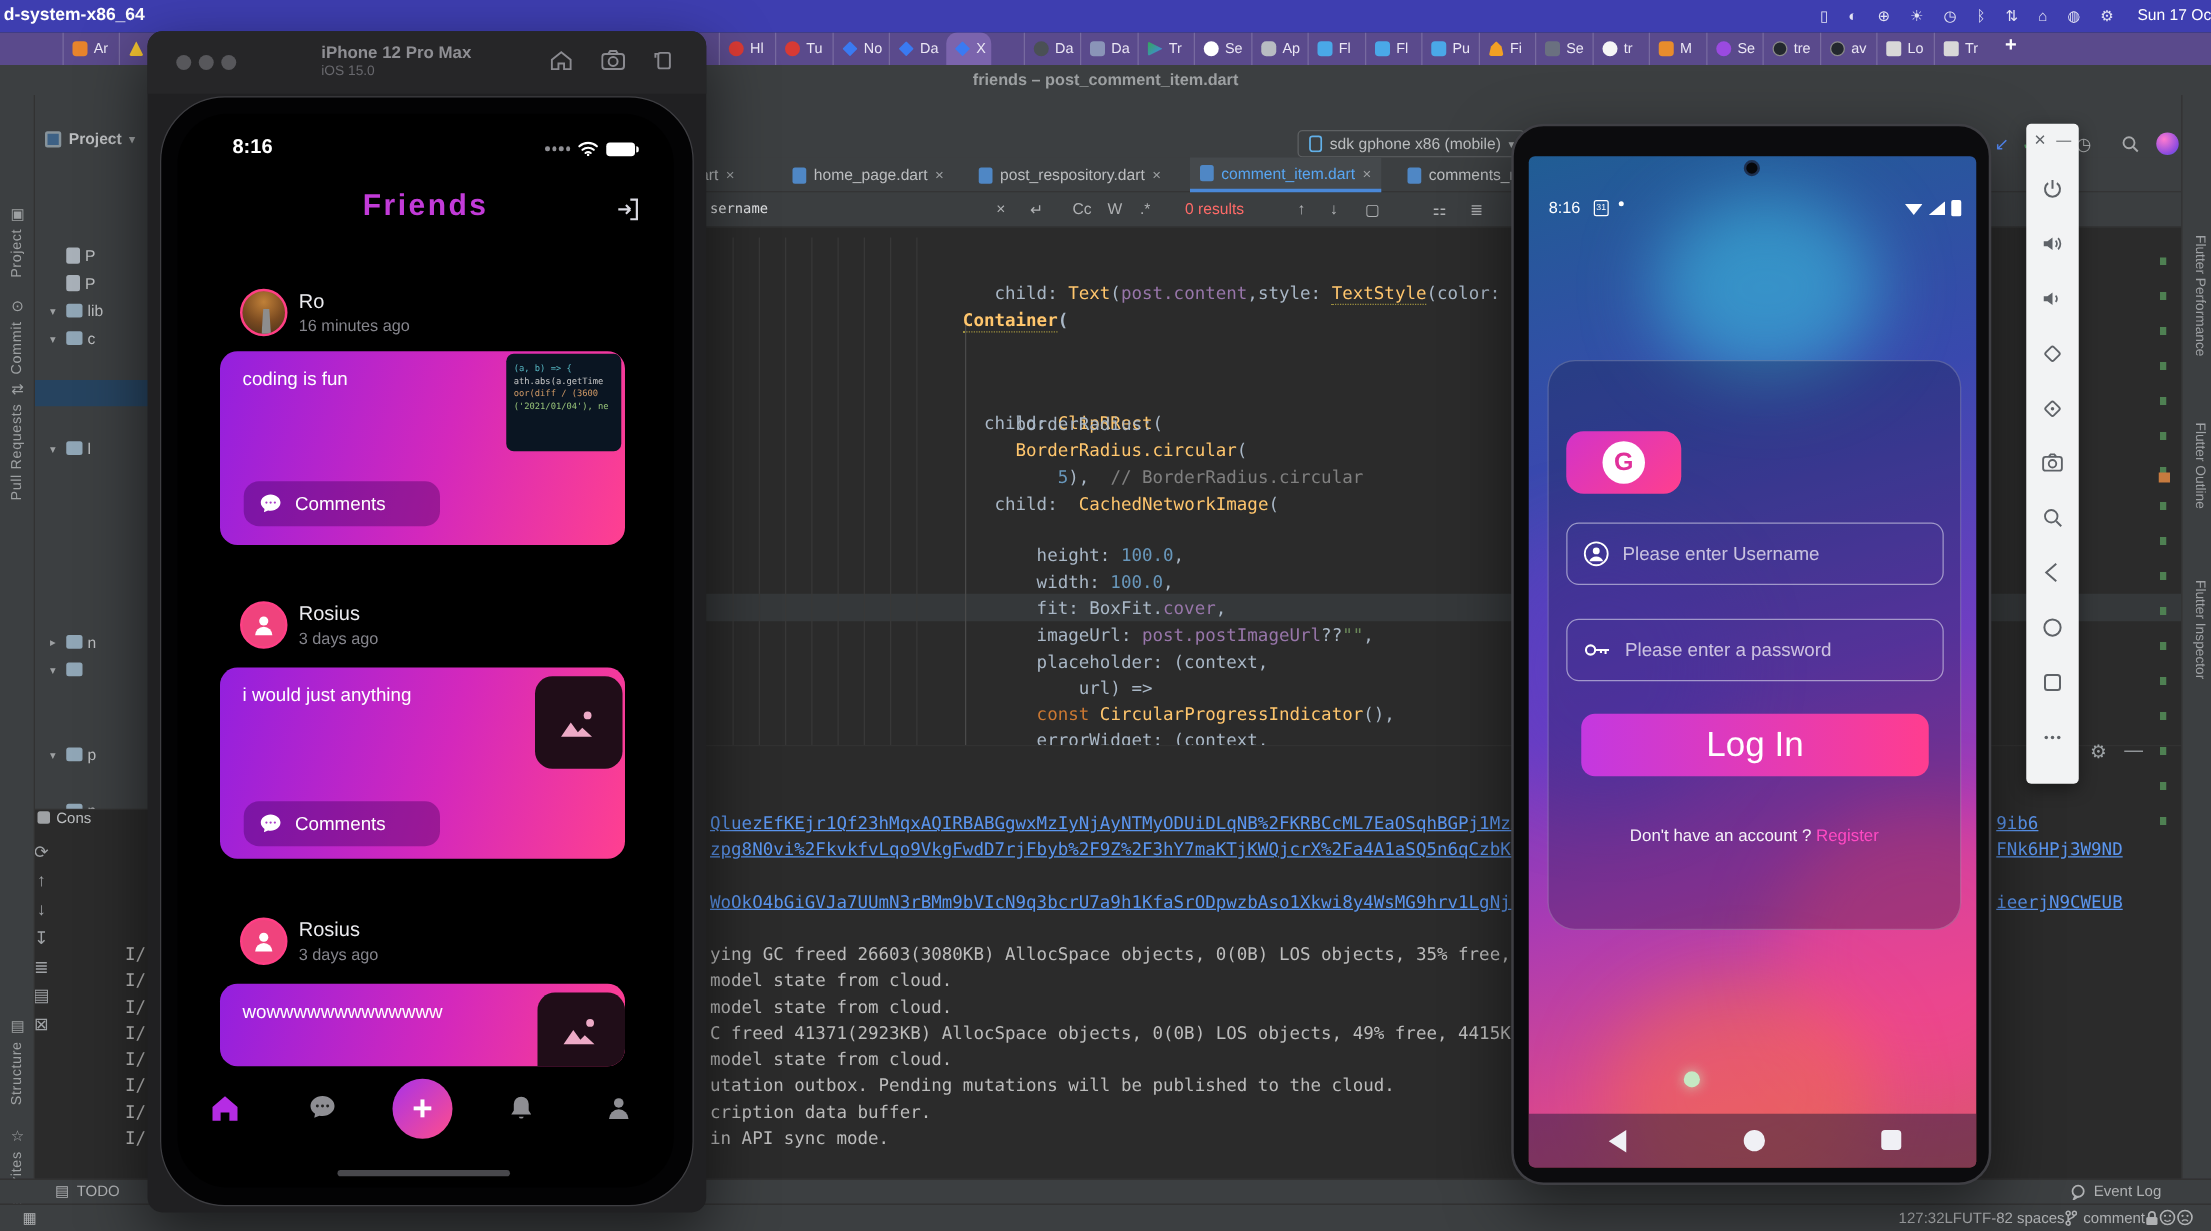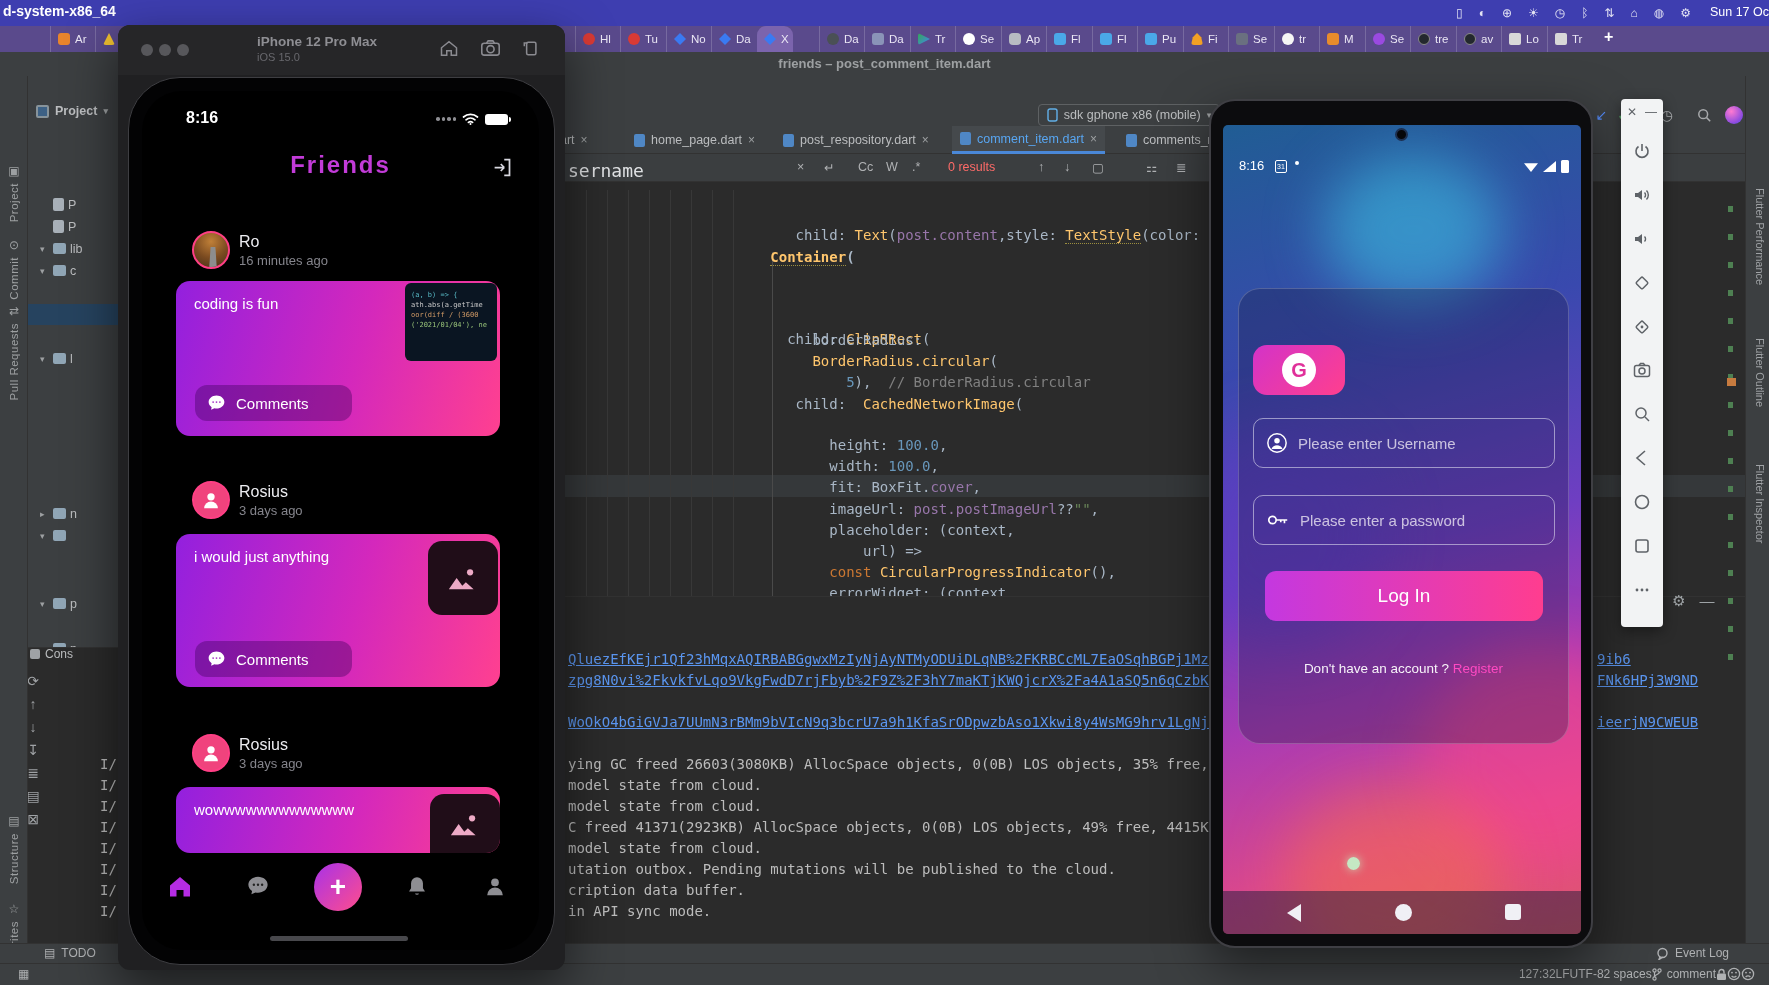--- a/index.html
+++ b/index.html
@@ -46,21 +46,21 @@
 
 #etabs{position:absolute;left:0;top:74px;width:100%;height:28px;background:#3c3f41;border-bottom:1px solid #323232}
 .etab{position:absolute;top:0;height:28px;display:flex;align-items:center;gap:6px;color:#bbbdbf;font-size:12.5px;padding:0 8px;white-space:nowrap}
 .etab .fi{width:11px;height:13px;background:#4f87c5;border-radius:2px}
 .etab .tx{pointer-events:none}
 .etab .cl{color:#9da0a2;font-size:12px}
 .etab.active{background:#45494c;color:#58a6f2;border-bottom:3px solid #4a88d8}
 
 
 #findbar{position:absolute;left:0;top:102px;width:100%;height:28px;background:#3b3e40;border-bottom:1px solid #323232;font-size:12.5px;color:#afb1b3}
-#findbar .q{position:absolute;left:568px;top:6px;color:#dfe1e3;font-family:"DejaVu Sans Mono",monospace;font-size:18px}
+#findbar .q{position:absolute;left:568px;top:6px;color:#dfe1e3;font-family:"DejaVu Sans Mono",monospace;font-size:11px}
 #findbar .fb{position:absolute;top:6px}
 #findbar .red{color:#ff6b68}
 
 
 #editor{position:absolute;left:0;top:130px;width:1769px;height:466px;background:#2b2b2b;overflow:hidden}
 .iguide{position:absolute;top:8px;height:440px;width:1px;background:#383838}
 #hline{position:absolute;left:108px;top:293px;width:1660px;height:22px;background:#35383a}
 .code-line{position:absolute;left:568px;height:21px;line-height:21px;font-family:"DejaVu Sans Mono",monospace;font-size:14px;white-space:pre;color:#a9b7c6}
 .tok-pl{color:#a9b7c6}.tok-cl{color:#ffc66d}.tok-clw{color:#ffc66d;border-bottom:1px dotted #9c8f3f}
 .tok-fld{color:#9876aa}.tok-num{color:#6897bb}.tok-str{color:#6a8759}.tok-cm{color:#808080}.tok-kw{color:#cc7832}
@@ -153,21 +153,21 @@
 #esicons{position:absolute;right:12px;top:3px;display:flex;gap:5px;align-items:center}
 .ewifi{width:14px;height:11px;background:#fff;clip-path:polygon(50% 100%,0 20%,100% 20%)}
 .esig{width:13px;height:11px;background:#fff;clip-path:polygon(100% 0,100% 100%,0 100%)}
 .ebat{width:8px;height:13px;background:#fff;border-radius:1.5px}
 #ecard{position:absolute;left:15px;top:163px;width:331px;height:456px;border-radius:22px;background:rgba(22,22,58,.30);border:1px solid rgba(255,255,255,.20)}
 #gbadge{position:absolute;left:14px;top:56px;width:92px;height:50px;border-radius:14px;background:linear-gradient(135deg,#d333c8,#ff3f8e);display:flex;align-items:center;justify-content:center}
 #gdisc{width:34px;height:34px;border-radius:50%;background:#fff;color:#e0309a;font-size:20px;font-weight:bold;text-align:center;line-height:34px}
 .einput{position:absolute;left:14px;width:302px;height:50px;border:1.5px solid rgba(235,235,245,.55);border-radius:10px;display:flex;align-items:center;gap:10px;padding-left:12px}
 .einput input{background:transparent;border:none;outline:none;color:#fff;font-size:15px;width:240px;font-family:"Liberation Sans",sans-serif}
 .einput input::placeholder{color:rgba(240,235,245,.78)}
-#loginbtn{position:absolute;left:26px;top:282px;width:278px;height:50px;border-radius:11px;background:linear-gradient(90deg,#c438e0,#ff3d8f);color:#fff;font-size:19px;text-align:center;line-height:50px}
+#loginbtn{position:absolute;left:26px;top:282px;width:278px;height:50px;border-radius:11px;background:linear-gradient(90deg,#c438e0,#ff3d8f);color:#fff;font-size:28px;text-align:center;line-height:50px}
 #efoot{position:absolute;left:0;top:372px;width:100%;text-align:center;font-size:13.5px;color:rgba(255,255,255,.94)}
 #efoot .reg{color:#ff49c3}
 #glow{position:absolute;left:124px;top:732px;width:13px;height:13px;border-radius:50%;background:rgba(195,240,200,.95);box-shadow:0 0 10px rgba(195,240,200,.8)}
 #enav{position:absolute;left:0;top:766px;width:100%;height:43px;background:rgba(12,22,52,.45)}
 #eback{position:absolute;left:64px;top:13px;width:0;height:0;border-top:9px solid transparent;border-bottom:9px solid transparent;border-right:14px solid #f0f0f5}
 #ehome{position:absolute;left:172px;top:13px;width:17px;height:17px;border-radius:50%;background:#f0f0f5}
 #erecent{position:absolute;left:282px;top:13px;width:16px;height:16px;border-radius:3px;background:#f0f0f5}
 
 
 #etb{position:absolute;left:1621px;top:99px;width:42px;height:528px;background:#f2f3f4;border-radius:4px;z-index:29;box-shadow:0 4px 14px rgba(0,0,0,.4)}

